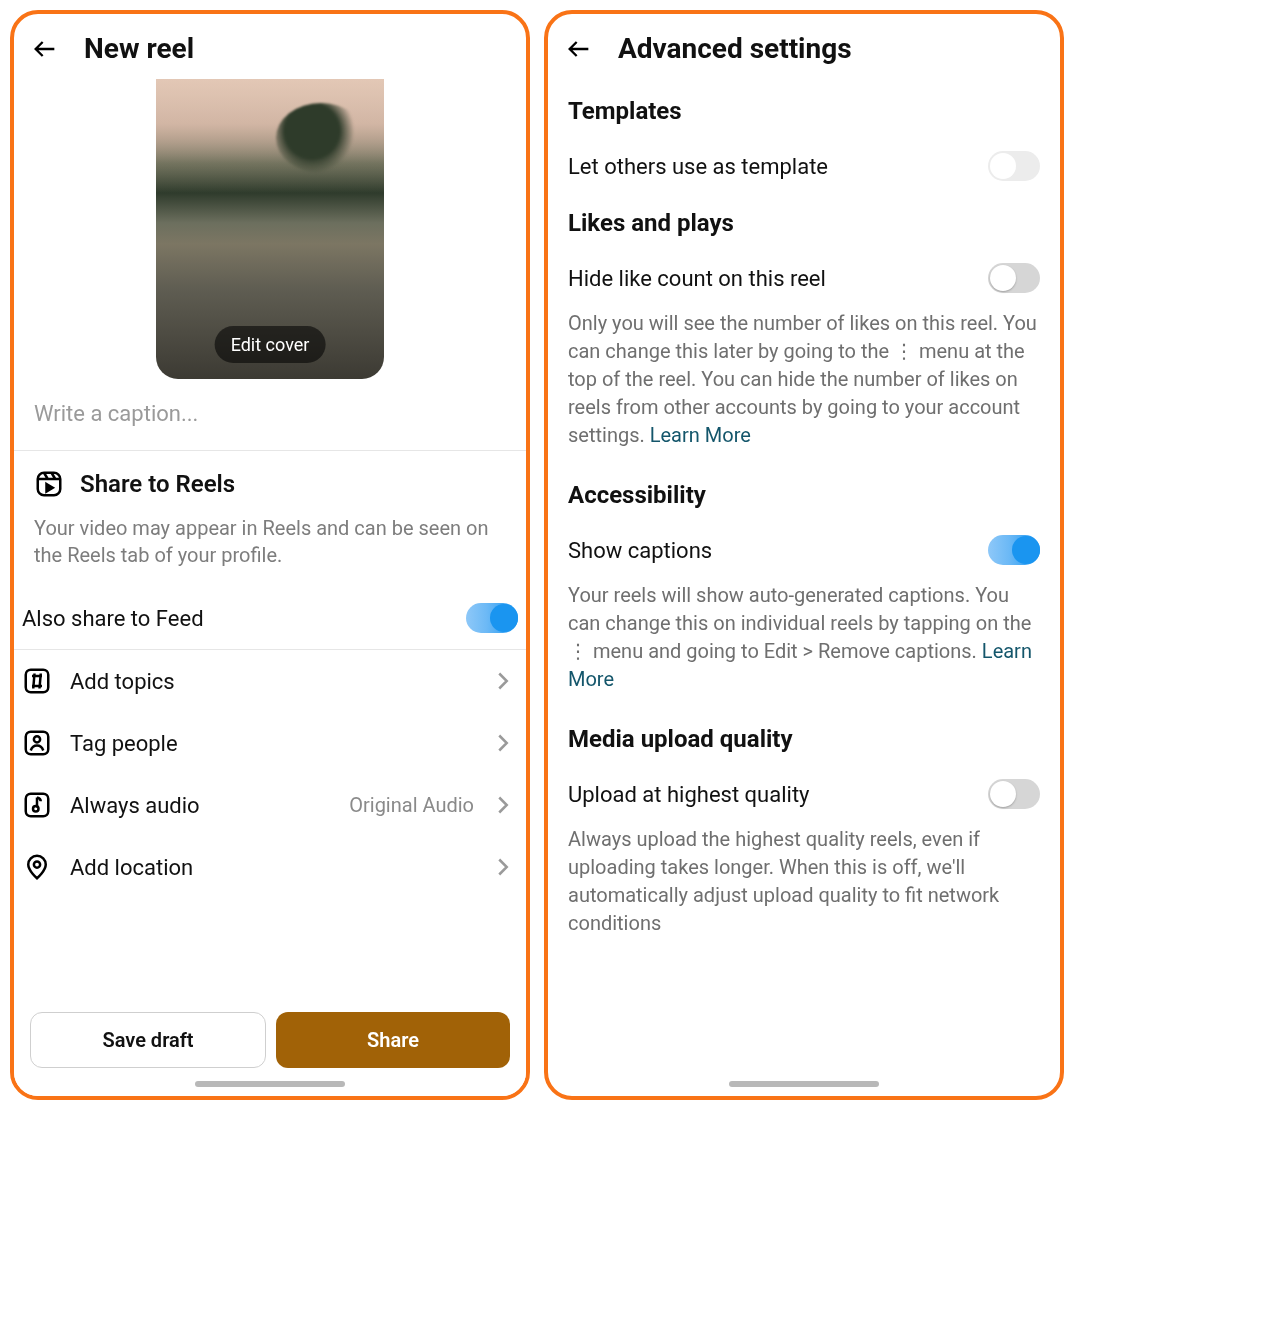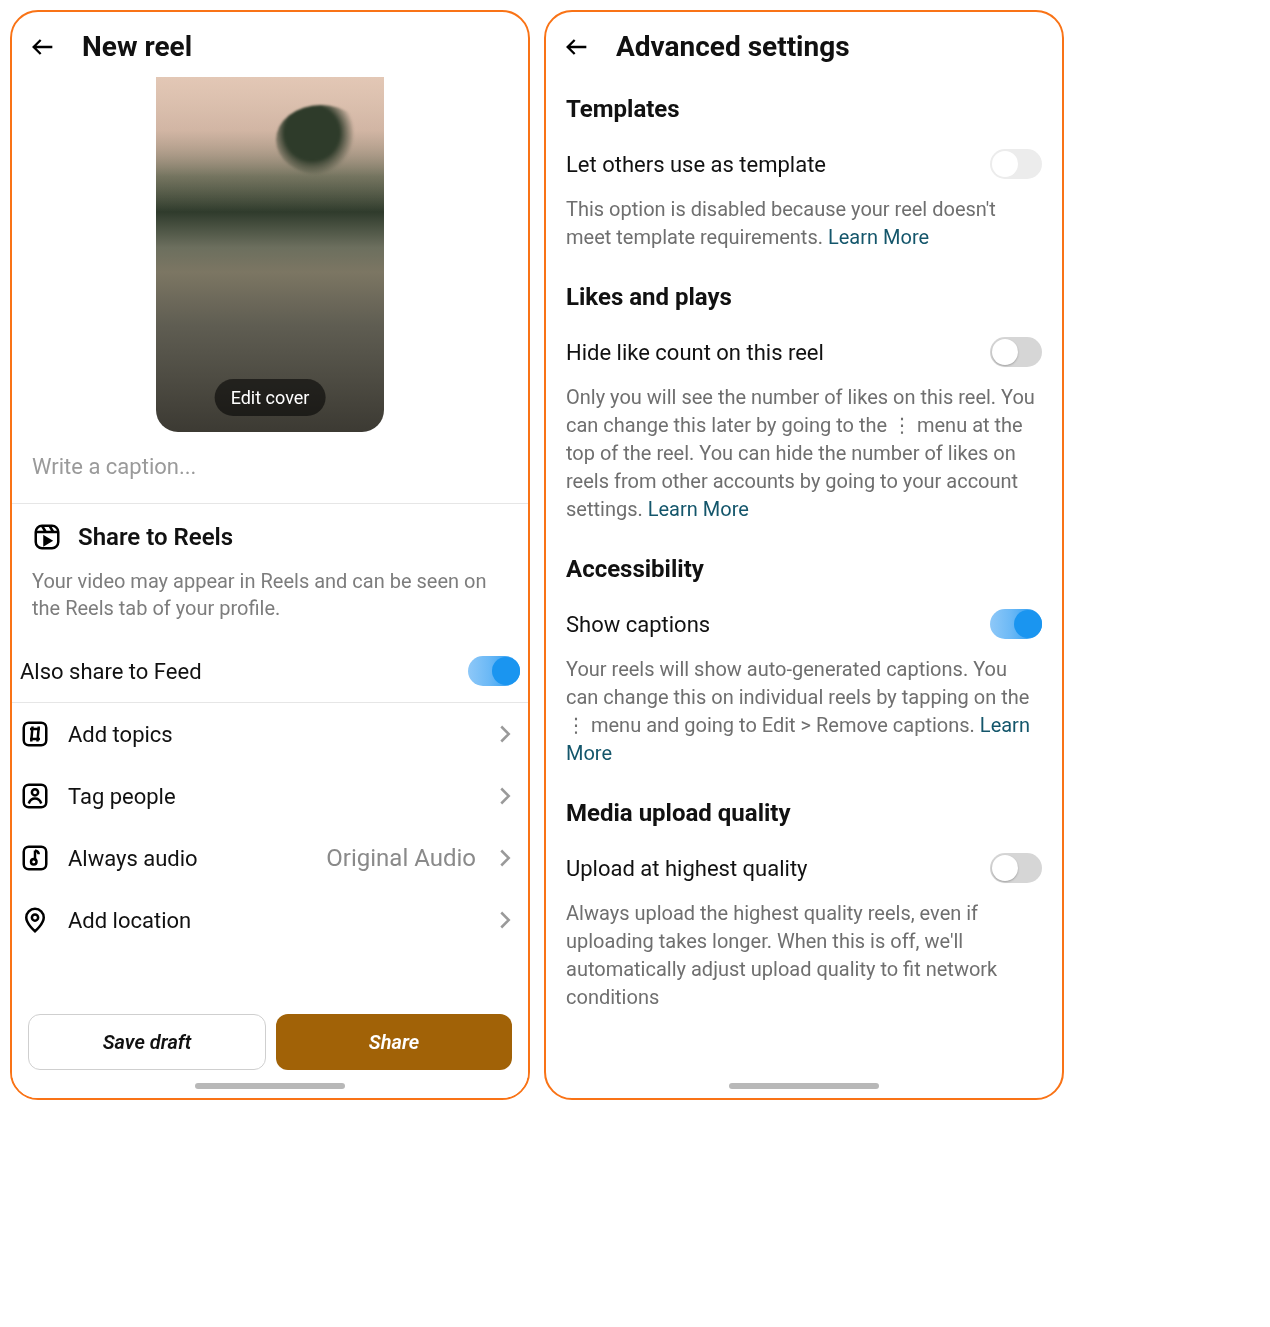--- a/index.html
+++ b/index.html
@@ -6,21 +6,21 @@
   body {
     font-family: -apple-system, BlinkMacSystemFont, "Segoe UI", Roboto, Helvetica, Arial, sans-serif;
     background: #fff;
     padding: 10px;
     display: flex;
     gap: 14px;
   }
   .phone {
     width: 520px;
     height: 1090px;
-    border: 2px solid #f97316;
+    border: 4px solid #f97316;
     border-radius: 28px;
     background: #fff;
     position: relative;
     overflow: hidden;
     display: flex;
     flex-direction: column;
   }
   .header {
     display: flex;
     align-items: center;
@@ -33,21 +33,21 @@
     font-weight: 700;
     color: #111;
   }
   .cover-wrap {
     display: flex;
     justify-content: center;
     padding: 4px 0 0 0;
   }
   .cover {
     width: 228px;
-    height: 355px;
+    height: 300px;
     border-radius: 0 0 22px 22px;
     background:
       linear-gradient(180deg,
         #d9c6ba 0%, #c9b0a2 15%, #4e5a45 28%, #2f3b2c 38%,
         #6c6f5e 48%, #7c7663 55%, #5f5d52 70%, #3c3a33 100%);
     position: relative;
     overflow: hidden;
   }
   .cover::before{
     content:"";
@@ -104,21 +104,21 @@
     align-items: center;
     justify-content: space-between;
     padding: 16px 8px;
   }
   .row-left {
     display: flex;
     align-items: center;
     gap: 18px;
   }
   .row-label { font-size: 22px; color: #111; }
-  .row-value { font-size: 24px; color: #8a8a8a; margin-right: 10px; }
+  .row-value { font-size: 20px; color: #8a8a8a; margin-right: 10px; }
   .chev { display:flex; align-items:center; gap:4px; }
   .toggle {
     width: 52px; height: 30px;
     border-radius: 999px;
     position: relative;
     background: #d6d6d6;
     flex: none;
   }
   .toggle .knob {
     position: absolute;
@@ -135,21 +135,20 @@
   .toggle.off .knob { background:#fff; }
   .toggle.disabled { background:#ececec; }
   .toggle.disabled .knob { background:#fff; box-shadow:none; }
   .footer {
     position: absolute;
     bottom: 0; left: 0; right: 0;
     padding: 14px 16px 28px 16px;
     display: flex;
     gap: 10px;
     background: #fff;
-    font-style: italic;
   }
   .btn {
     flex: 1;
     height: 56px;
     border-radius: 12px;
     font-size: 20px;
     font-weight: 600;
     display:flex; align-items:center; justify-content:center;
   }
   .btn-outline { border:1.5px solid #cfcfcf; background:#fff; color:#111; }
@@ -316,23 +315,20 @@
   </div>
 
   <div class="content-scroll">
     <div class="sv-section-title">Templates</div>
     <div class="sv-row">
       <span class="sv-row-label">Let others use as template</span>
       <span class="toggle disabled">
           <span class="knob"></span>
         </span>
     </div>
-    <div class="sv-desc">
-      <span>This option is disabled because your reel doesn't meet template requirements. </span><span class="learn">Learn More</span>
-    </div>
 
     <div class="sv-section-title">Likes and plays</div>
     <div class="sv-row">
       <span class="sv-row-label">Hide like count on this reel</span>
       <span class="toggle off">
           <span class="knob"></span>
         </span>
     </div>
     <div class="sv-desc">
       <span>Only you will see the number of likes on this reel. You can change this later by going to the ⋮ menu at the top of the reel. You can hide the number of likes on reels from other accounts by going to your account settings. </span><span class="learn">Learn More</span>

